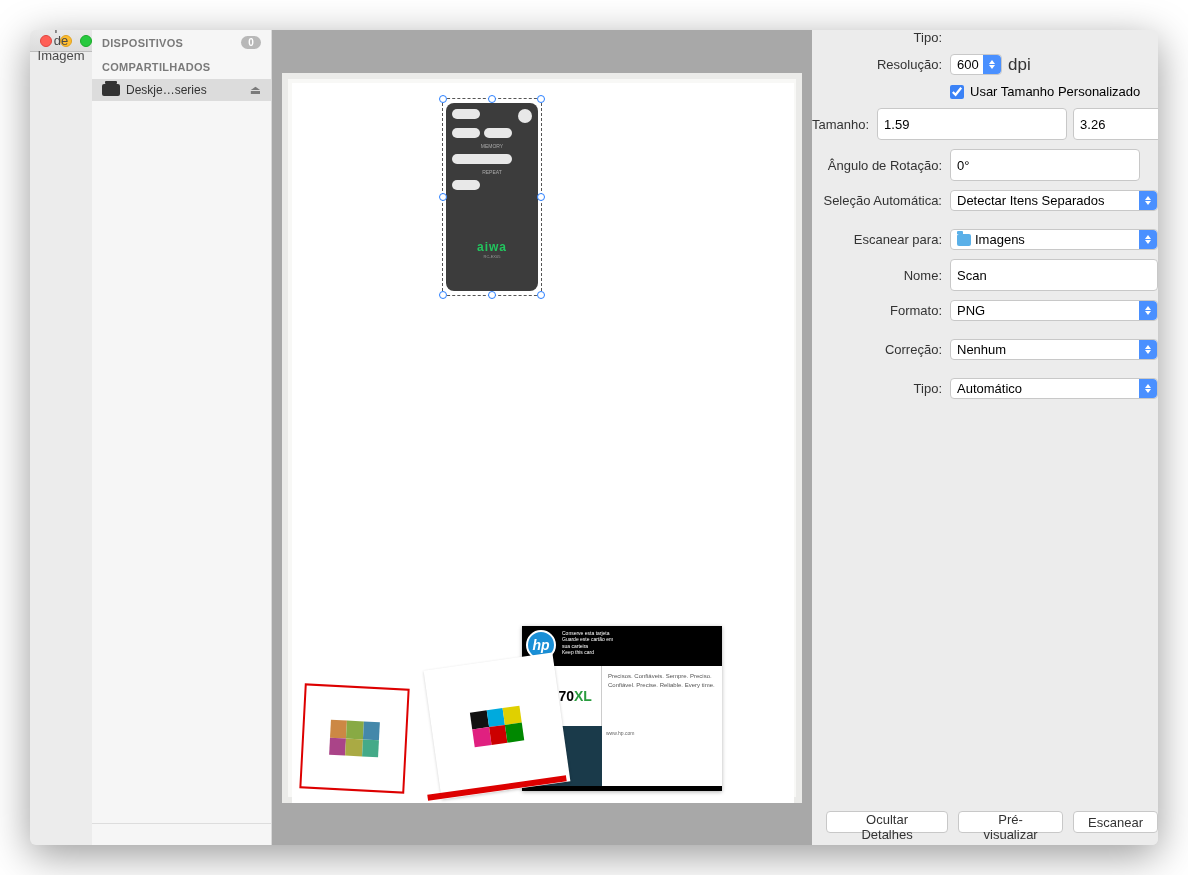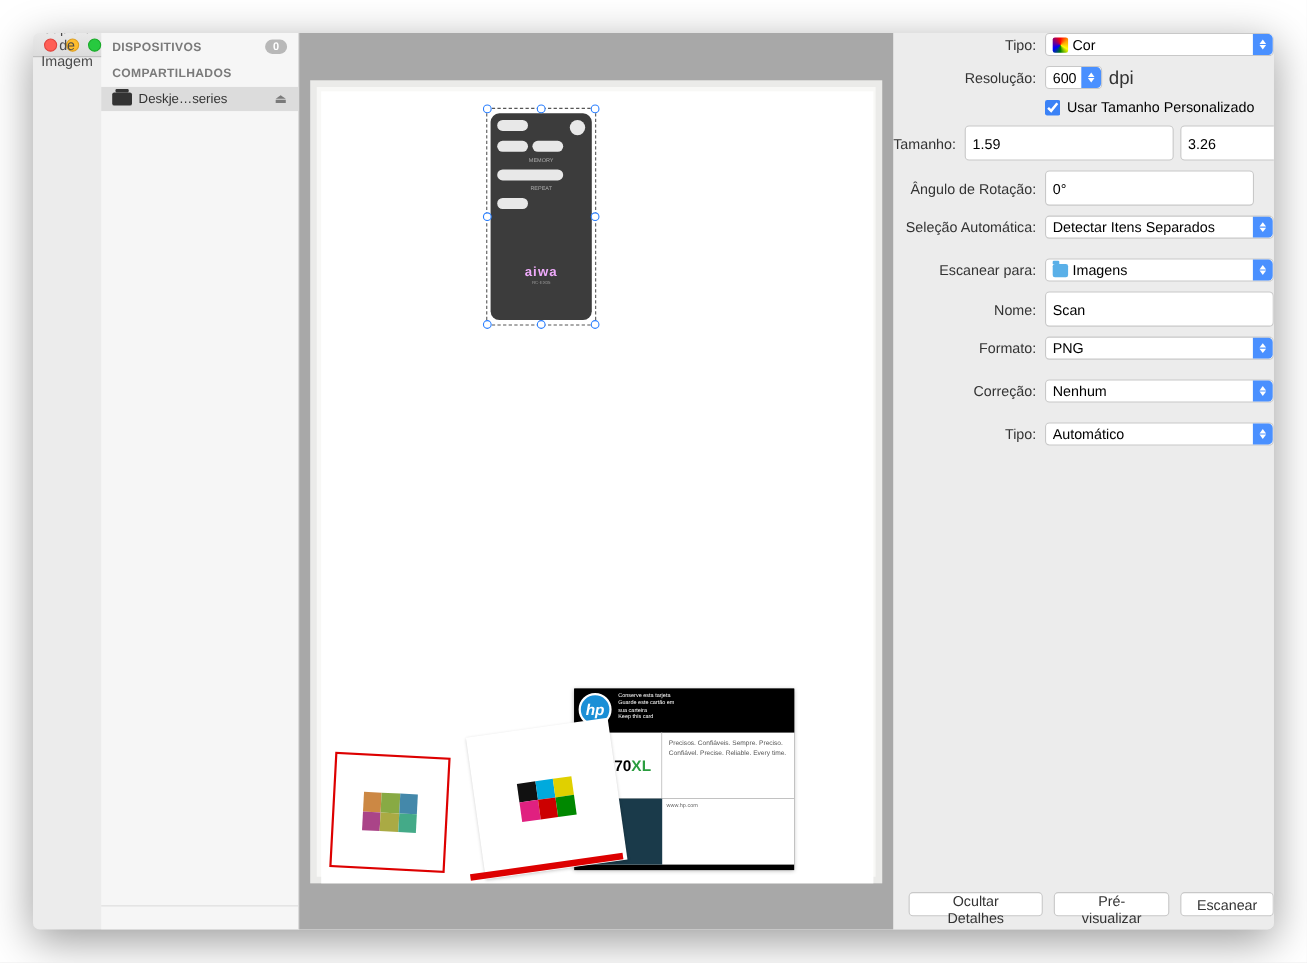--- a/index.html
+++ b/index.html
@@ -30,21 +30,21 @@
     .h-tl { left: -4px; top: -4px; } .h-tm { left: 50%; top: -4px; margin-left: -4px; } .h-tr { right: -4px; top: -4px; }
     .h-ml { left: -4px; top: 50%; margin-top: -4px; } .h-mr { right: -4px; top: 50%; margin-top: -4px; }
     .h-bl { left: -4px; bottom: -4px; } .h-bm { left: 50%; bottom: -4px; margin-left: -4px; } .h-br { right: -4px; bottom: -4px; }
     
     .remote { position: absolute; left: 164px; top: 30px; width: 92px; height: 188px; background: #3c3c3c; border-radius: 8px; padding: 6px; }
     .remote-top { display: flex; justify-content: space-between; margin-bottom: 4px;}
     .btn-oval { width: 28px; height: 10px; background: #e8e8e8; border-radius: 5px; }
     .btn-circ { width: 14px; height: 14px; background: #e8e8e8; border-radius: 50%; }
     .btn-row { display: flex; gap: 4px; margin: 5px 0; }
     .remote-label { font-size: 5px; color: #aaa; text-align: center; margin: 2px 0; }
-    .remote-brand { color: #f0abfc; text-align: center; font-size: 12px; font-weight: bold; margin-top: 50px; letter-spacing: 1px;}
+    .remote-brand { color: #22c55e; text-align: center; font-size: 12px; font-weight: bold; margin-top: 50px; letter-spacing: 1px;}
     .remote-sub { color: #999; text-align: center; font-size: 4px; }
     
     .bottom-items { position: absolute; bottom: 12px; left: 0; right: 0; height: 180px; }
     .card1 { position: absolute; left: 20px; bottom: 0; width: 105px; height: 105px; background: #fff; border: 2px solid #d00; transform: rotate(3deg); display: flex; align-items: center; justify-content: center;}
     .swatch { width: 50px; height: 35px; display: grid; grid-template-columns: repeat(3,1fr); grid-template-rows: repeat(2,1fr);}
     .sw { width:100%; height:100%; }
     .card2 { position: absolute; left: 150px; bottom: 0; width: 130px; height: 130px; background: #fff; transform: rotate(-8deg); box-shadow: 0 1px 3px rgba(0,0,0,0.2); display:flex; align-items:center; justify-content:center;}
     .card3 { position: absolute; left: 240px; bottom: 0; width: 200px; height: 165px; background: #000; box-shadow: 0 1px 4px rgba(0,0,0,0.3);}
     .card3-top { height: 40px; background: #000; color: #fff; font-size: 6px; padding: 4px; display:flex; gap:6px;}
     .hp-logo { width: 30px; height: 30px; background: #1a8fd6; border-radius: 50%; color:#fff; font-size:14px; font-style:italic; font-weight:bold; display:flex;align-items:center;justify-content:center; border:2px solid #fff;}
@@ -188,27 +188,20 @@
           </div>
         </div>
       </div>
     </div>
 
     <div class="panel">
       <div class="form">
 
         <div class="row">
           <div class="lbl">Tipo:</div>
-          <div class="ctrl">
-            <div class="mac-select">
-              <span class="ico-color"></span>
-              <span class="sel-txt">Cor</span>
-              <span class="sel-caret"></span>
-            </div>
-          </div>
         </div>
 
         <div class="row" style="margin-top:5px">
           <div class="lbl">Resolução:</div>
           <div class="ctrl">
             <div class="mac-select narrow">
               <span class="sel-txt">600</span>
               <span class="sel-caret"></span>
             </div>
             <span class="suffix">dpi</span>

